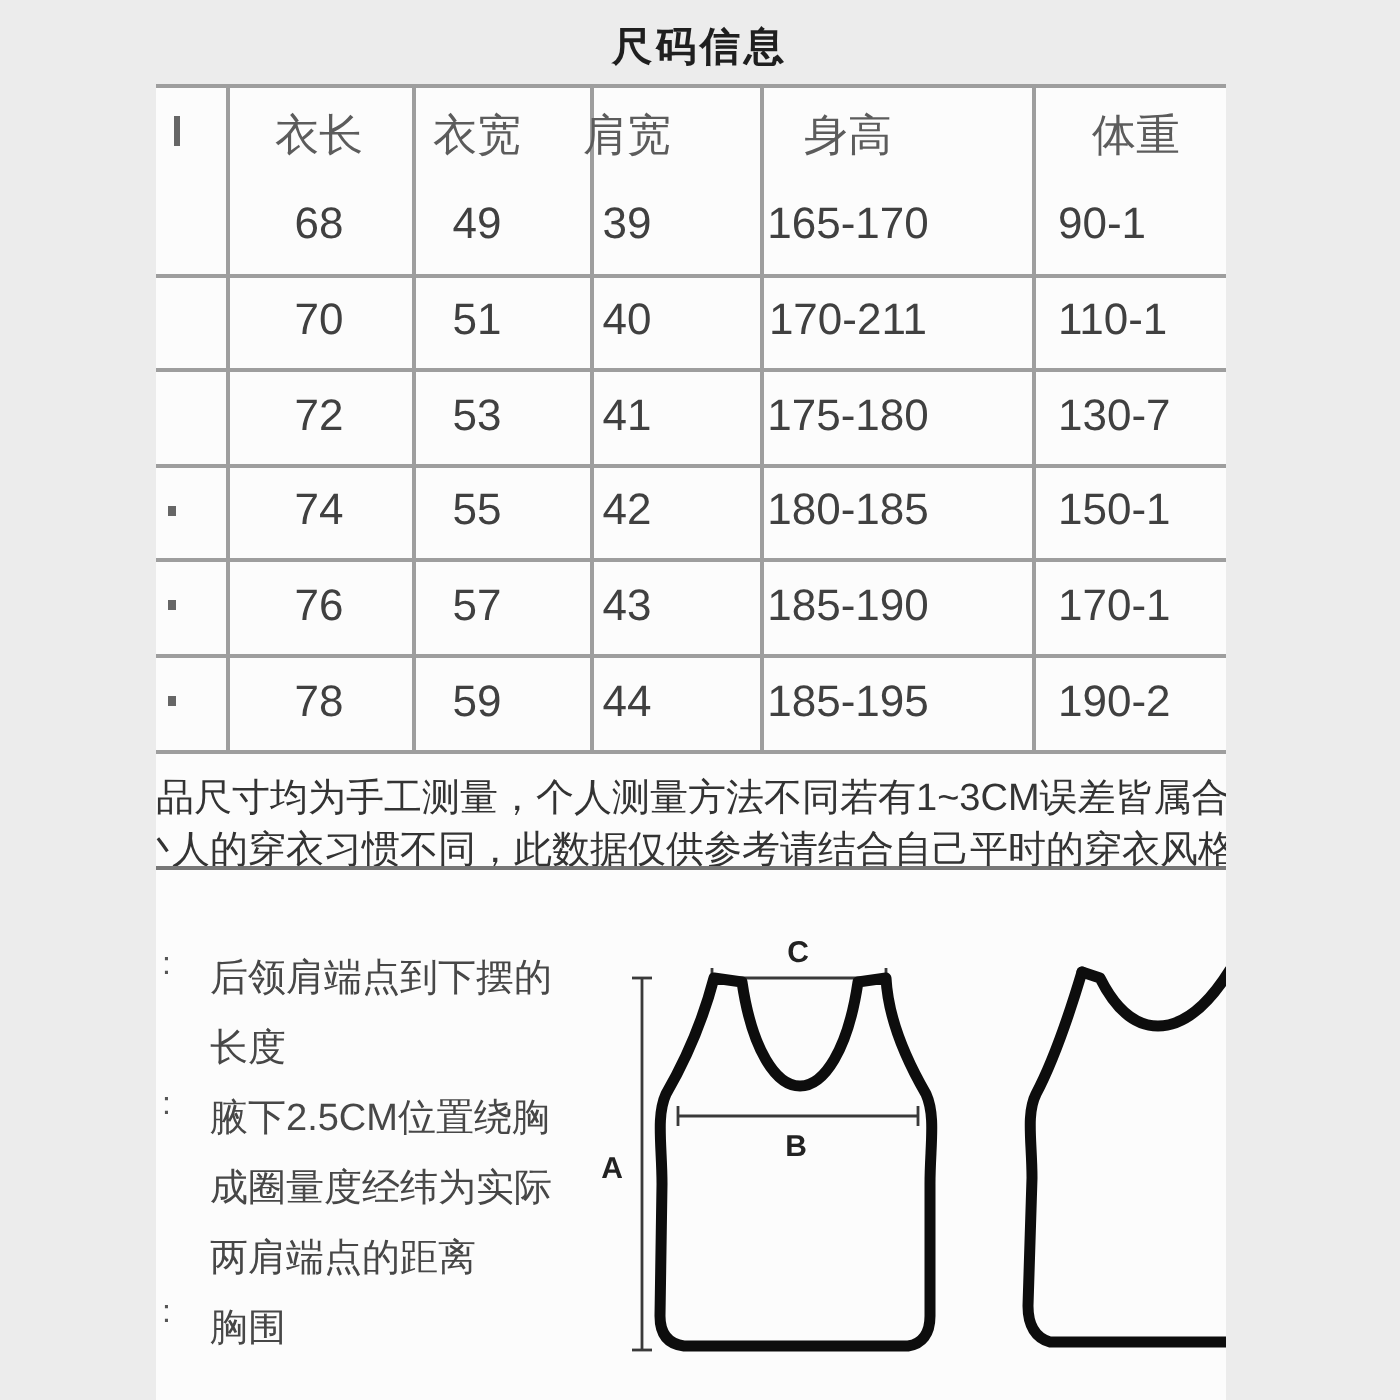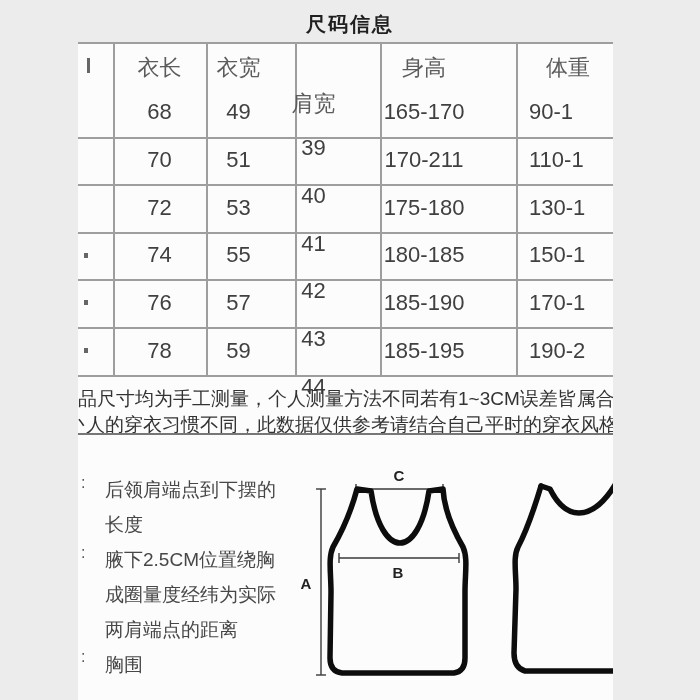--- a/index.html
+++ b/index.html
@@ -20,21 +20,21 @@
   }
   
   .hline { position:absolute; left:0; width:535px; height:2px; background:#9e9e9e; }
   .vline { position:absolute; top:0; width:2px; height:333px; background:#9e9e9e; }
   
   .trow { position:absolute; left:0; width:535px; display:flex; color:#404040; font-size:22px; }
   .trow .c { text-align:center; }
   .c0 { width:35px; }
   .c1 { width:93px; }
   .c2 { width:65px; }
-  .c3 { width:85px;margin-top:36px; }
+  .c3 { width:85px; }
   .c4 { width:136px; }
   .c5 { width:97px; text-align:left !important; padding-left:37px; white-space:nowrap; }
   .hdr .c5 { padding-left:54px; }
   .hdr { color:#5c5c5c; }
   .frag { position:absolute; background:#666; }
   
   .disc { position:absolute; left:0; width:560px; font-size:19px; color:#333;
           white-space:nowrap; }
   .disc .fragchar { position:absolute; left:-5px; top:0; color:#333; }
   .disc .t2 { margin-left:8px; }
@@ -94,21 +94,21 @@
     <div class="c c3">40</div>
     <div class="c c4">170-211</div>
     <div class="c c5">110-1</div>
   </div>
   <div class="trow" style="top:153px">
     <div class="c c0"></div>
     <div class="c c1">72</div>
     <div class="c c2">53</div>
     <div class="c c3">41</div>
     <div class="c c4">175-180</div>
-    <div class="c c5">130-1</div>
+    <div class="c c5">130-7</div>
   </div>
   <div class="trow" style="top:200px">
     <div class="c c0"></div>
     <div class="c c1">74</div>
     <div class="c c2">55</div>
     <div class="c c3">42</div>
     <div class="c c4">180-185</div>
     <div class="c c5">150-1</div>
   </div>
   <div class="trow" style="top:248px">

